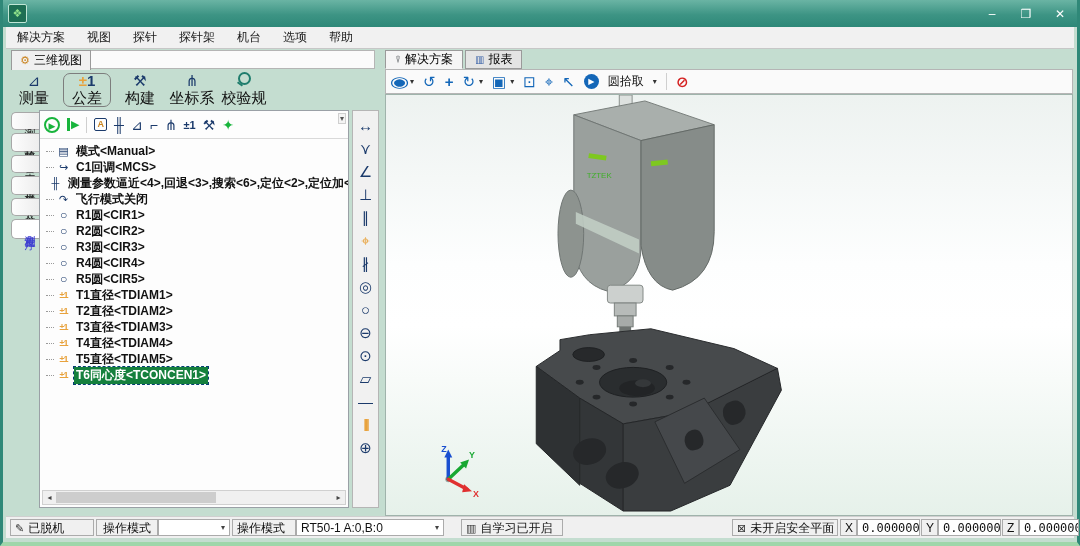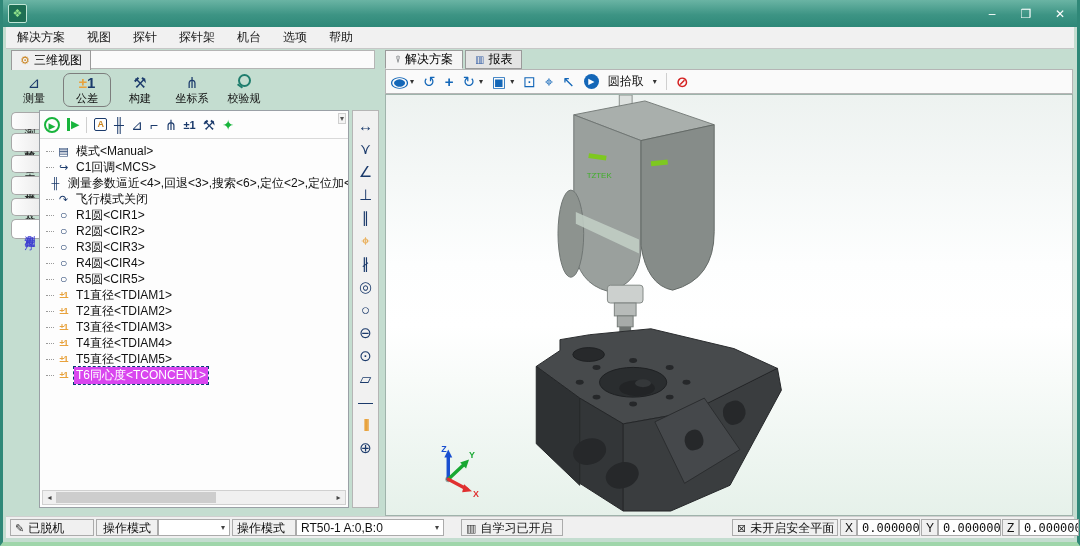--- a/index.html
+++ b/index.html
@@ -24,21 +24,21 @@
   .menu-item{padding:4px 11px;line-height:21px;}
 
   
   .proj-tabstrip{position:absolute;left:8px;top:50px;width:364px;height:19px;background:#fbfbfb;border:1px solid #b5b5b5;box-sizing:border-box;}
   .proj-tab{position:absolute;left:8px;top:50px;height:19px;padding:0 8px;background:#f0f0f0;
     border:1px solid #9a9a9a;border-bottom:none;display:flex;align-items:center;gap:4px;font-size:12px;}
   .proj-tab .ticon{color:#c9831e;font-size:11px;}
   .ribbon{position:absolute;left:8px;top:73px;height:34px;display:flex;gap:6px;}
   .rb{width:46px;display:flex;flex-direction:column;align-items:center;justify-content:center;gap:1px;}
   .rb .ric{font-size:15px;line-height:15px;color:#1b3a6b;}
-  .rb .rlb{font-size:11px;color:#111;}
+  .rb .rlb{font-size:15px;color:#111;}
   .rb.sel{border:1px solid #7d7d7d;border-radius:7px;}
   .pm1 .pm{color:#e8a23c;font-weight:bold;} .pm1 .one{color:#1b3a6b;font-weight:bold;}
   .mag{position:relative;width:14px;height:14px;display:inline-block;}
   .mag::before{content:"";position:absolute;left:1px;top:0;width:9px;height:9px;border:2px solid #1f7d6d;border-radius:50%;}
   .mag::after{content:"";position:absolute;left:0px;top:11px;width:6px;height:2px;background:#1f7d6d;transform:rotate(35deg);}
 
   
   .side-tabs{position:absolute;left:8px;top:112px;width:28px;display:flex;flex-direction:column;gap:3px;}
   .stab{writing-mode:vertical-rl;text-orientation:upright;background:linear-gradient(90deg,#fdfdfd,#ededed);
     border:1px solid #a8a8a8;border-right:none;border-radius:5px 0 0 5px;padding:7px 2px;font-size:11px;color:#222;letter-spacing:1px;}
@@ -54,22 +54,22 @@
   .stepbtn{border-left:3px solid #18b43c;padding-left:1px;color:#18b43c;font-size:11px;}
   .abox{border:1.5px solid #1b3a6b;border-radius:2px;font-size:9px;font-weight:bold;color:#c9831e;padding:0 2px;line-height:11px;}
   .tsep{width:1px;height:16px;background:#cfcfcf;}
   .tt-overflow{position:absolute;right:2px;top:2px;font-size:8px;color:#555;border:1px solid #cfcfcf;padding:0 1px;background:#f4f4f4;}
   .tree-rows{padding:4px 0 0 6px;height:325px;overflow:hidden;}
   .trow{height:16px;display:flex;align-items:center;white-space:nowrap;font-size:12px;color:#111;}
   .trow::before{content:"";display:inline-block;width:8px;border-top:1px dotted #9a9a9a;margin-right:2px;}
   .tic{width:15px;text-align:center;font-size:11px;margin-right:3px;flex:0 0 15px;}
   .tic.navy{color:#1b3a6b;} .tic.circ{color:#1b3a6b;font-size:12px;}
   .tic.tol{color:#e8a23c;font-size:9px;font-weight:bold;letter-spacing:-1px;}
-  .tlabel{padding:0 2px;}
-  .trow.sel .tlabel{background:#d946ef;color:#fff;outline:1px dashed #063e73;}
+  .tlabel{padding:0 2px;font-weight:bold;}
+  .trow.sel .tlabel{background:#15803d;color:#fff;outline:1px dashed #063e73;}
   .hscroll{position:absolute;left:2px;right:2px;bottom:2px;height:13px;background:#f0f0f0;border:1px solid #d0d0d0;display:flex;align-items:center;}
   .harr{width:13px;text-align:center;font-size:8px;color:#444;}
   .htrack{flex:1;height:11px;position:relative;}
   .hthumb{position:absolute;left:0;top:0;height:11px;width:58%;background:#cdcdcd;}
 
   
   .tol-bar{position:absolute;left:349px;top:110px;width:27px;height:398px;background:#f1f1f1;
     border:1px solid #b5b5b5;box-sizing:border-box;display:flex;flex-direction:column;align-items:center;padding-top:4px;gap:2px;}
   .tbi{font-size:15px;line-height:21px;color:#1b3a6b;width:21px;text-align:center;}
   .tbi.org{color:#e8a23c;}

